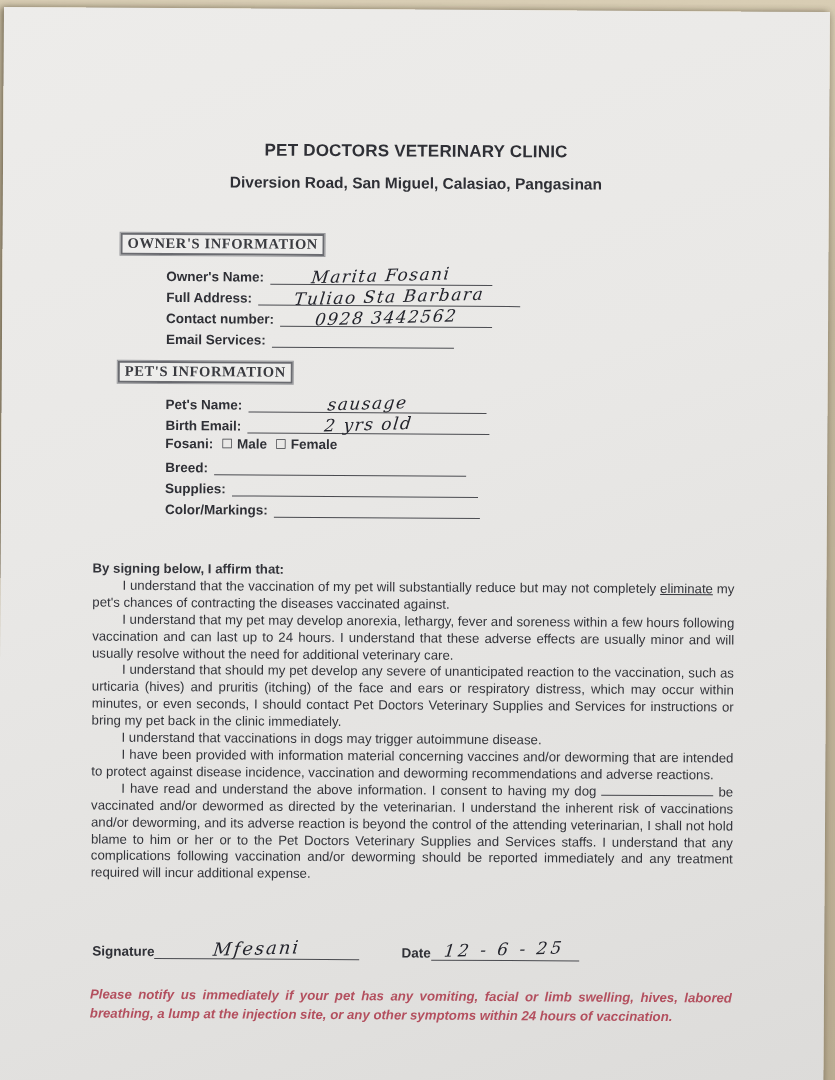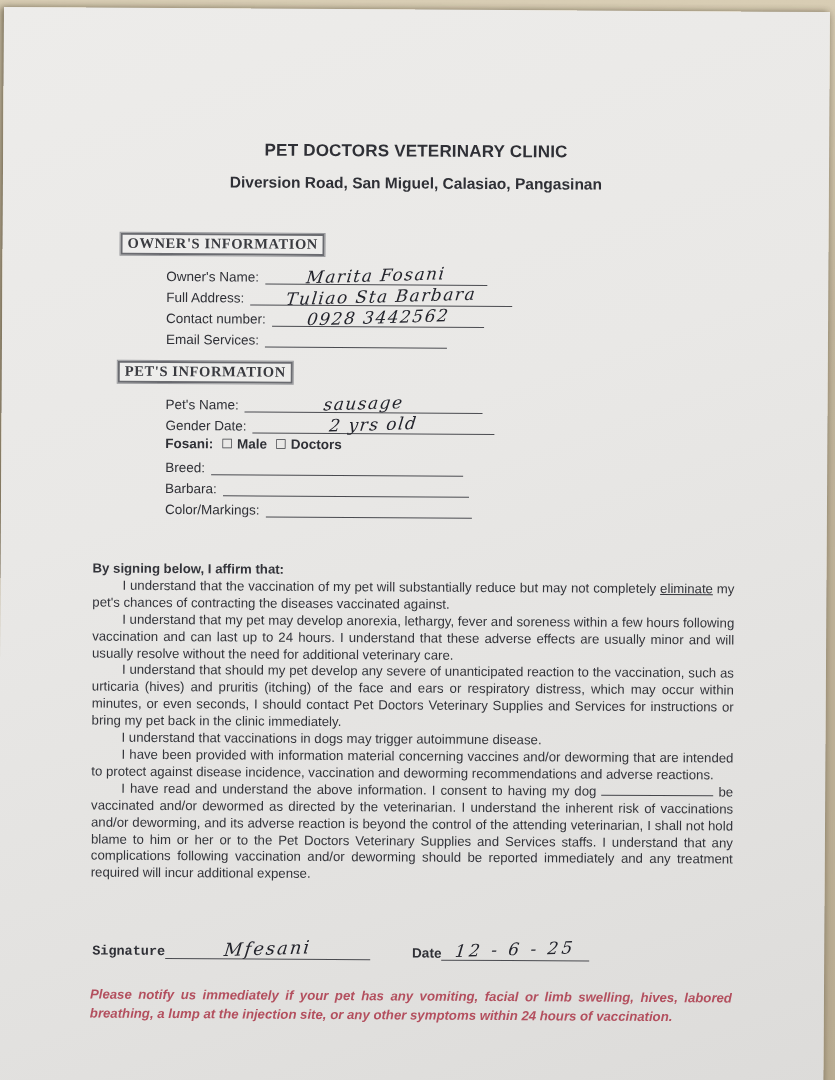--- a/index.html
+++ b/index.html
@@ -38,21 +38,21 @@
     border:2px solid #6a6b70;
     outline:1px solid #9a9b9e;
     padding:0 5px 1px 5px;
     background:rgba(255,255,255,.18);
   }
   .owner-header-wrap { margin:42px 0 0 26px; }
   .pet-header-wrap   { margin:14px 0 0 24px; }
   
   .fields { margin:8px 0 0 72px; }
   .field-row { display:flex; align-items:flex-end; height:21px; font-size:13.5px; }
-  .field-label { font-weight:normal; white-space:nowrap; padding-right:6px; color:#2f3036; }
+  .field-label { font-weight:bold; white-space:nowrap; padding-right:6px; color:#2f3036; }
   .field-line {
     border-bottom:1.6px solid #4a4b50;
     position:relative; height:19px;
     text-align:center;
   }
   .hand {
     font-family:"DejaVu Serif", serif;
     font-style:italic;
     font-size:17px;
     color:#23242c;
@@ -68,21 +68,21 @@
   .affirm { margin-top:44px; font-size:13.2px; line-height:16.9px; text-align:justify; color:#33343a; }
   .affirm-heading { font-weight:bold; }
   .affirm p { text-indent:30px; }
   .u { text-decoration:underline; }
   .blank-inline {
     display:inline-block; width:112px; height:11px;
     border-bottom:1.4px solid #45464b;
   }
   
   .sig-row { display:flex; align-items:flex-end; margin:30px 0 0 2px; font-size:13.5px; }
-  .sig-label { font-weight:bold; color:#2f3036;font-family:Liberation Mono, monospace; }
+  .sig-label { font-weight:bold; color:#2f3036; }
   .sig-line { border-bottom:1.6px solid #4a4b50; width:205px; height:21px; text-align:center; position:relative; }
   .date-label { font-weight:bold; margin-left:42px; color:#2f3036;margin-top:32px; }
   .date-line { border-bottom:1.6px solid #4a4b50; width:148px; height:21px; text-align:center; }
   .sig-hand { font-size:18px; letter-spacing:2px; }
   .date-hand { font-size:17px; letter-spacing:3px; }
   
   .notice {
     margin-top:26px;
     font-style:italic; font-weight:bold;
     font-size:13.2px; line-height:19px;
@@ -122,36 +122,36 @@
 
   <div class="pet-header-wrap">
     <span class="section-header">PET'S INFORMATION</span>
   </div>
   <div class="fields">
     <div class="field-row">
       <span class="field-label">Pet's Name:</span>
       <span class="field-line" style="width:238px"><span class="hand">sausage</span></span>
     </div>
     <div class="field-row">
-      <span class="field-label">Gender Date:</span>
+      <span class="field-label">Birth Email:</span>
       <span class="field-line" style="width:242px"><span class="hand">2 yrs old</span></span>
     </div>
     <div class="gender-row">
       <span>Fosani:</span>
       <span class="checkbox">☐</span>
       <span>Male</span>
       <span class="checkbox">☐</span>
-      <span>Doctors</span>
+      <span>Female</span>
     </div>
     <div class="field-row">
       <span class="field-label">Breed:</span>
       <span class="field-line" style="width:252px"><span class="hand"></span></span>
     </div>
     <div class="field-row">
-      <span class="field-label">Barbara:</span>
+      <span class="field-label">Supplies:</span>
       <span class="field-line" style="width:246px"><span class="hand"></span></span>
     </div>
     <div class="field-row">
       <span class="field-label">Color/Markings:</span>
       <span class="field-line" style="width:206px"><span class="hand"></span></span>
     </div>
   </div>
 
   <div class="affirm">
     <div class="affirm-heading">By signing below, I affirm that:</div>

